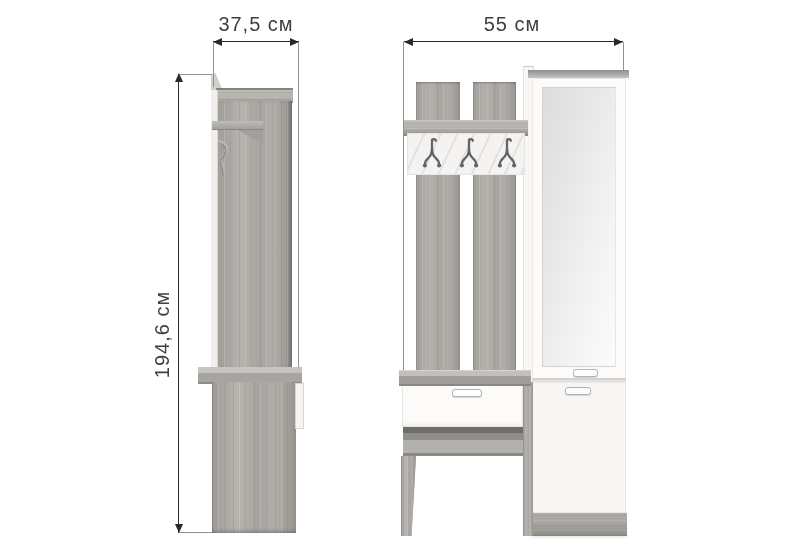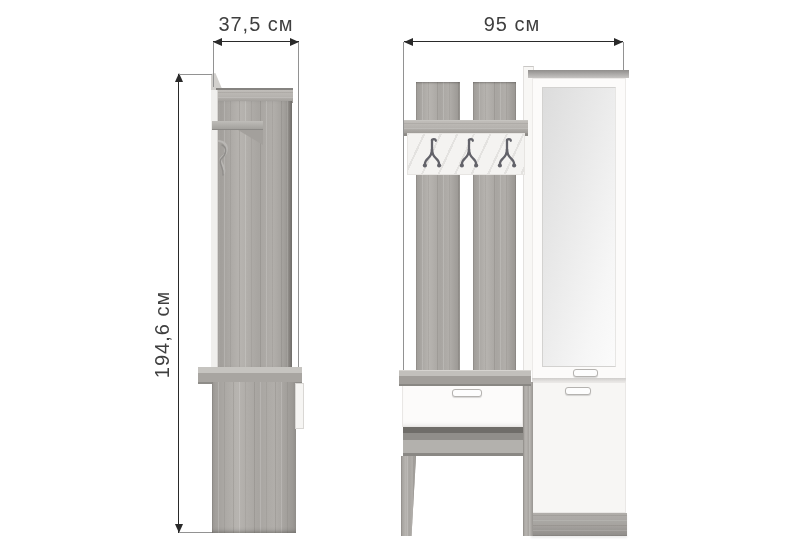--- a/index.html
+++ b/index.html
@@ -143,21 +143,21 @@
   <div>
     <div class="dim-label" style="left:196px;top:13px;width:120px;">37,5 см</div>
     <div class="dim-line" style="left:213px;top:41px;width:86px;height:1.4px;"></div>
     <div class="ah left" style="left:213px;top:38px;"></div>
     <div class="ah right" style="left:290px;top:38px;"></div>
     <div class="ext-line" style="left:213px;top:42px;width:1px;height:45px;"></div>
     <div class="ext-line" style="left:298px;top:42px;width:1px;height:325px;"></div>
   </div>
 
   <div>
-    <div class="dim-label" style="left:452px;top:13px;width:120px;">95 см</div>
+    <div class="dim-label" style="left:452px;top:13px;width:120px;">55 см</div>
     <div class="dim-line" style="left:404px;top:41px;width:219px;height:1.4px;"></div>
     <div class="ah left" style="left:404px;top:38px;"></div>
     <div class="ah right" style="left:614px;top:38px;"></div>
     <div class="ext-line" style="left:403px;top:42px;width:1px;height:328px;"></div>
     <div class="ext-line" style="left:623px;top:42px;width:1px;height:28px;"></div>
   </div>
 
   <div>
     <div class="dim-label vertical" style="left:82px;top:323px;width:160px;">194,6 см</div>
     <div class="dim-line" style="left:178px;top:74px;width:1.4px;height:459px;"></div>

